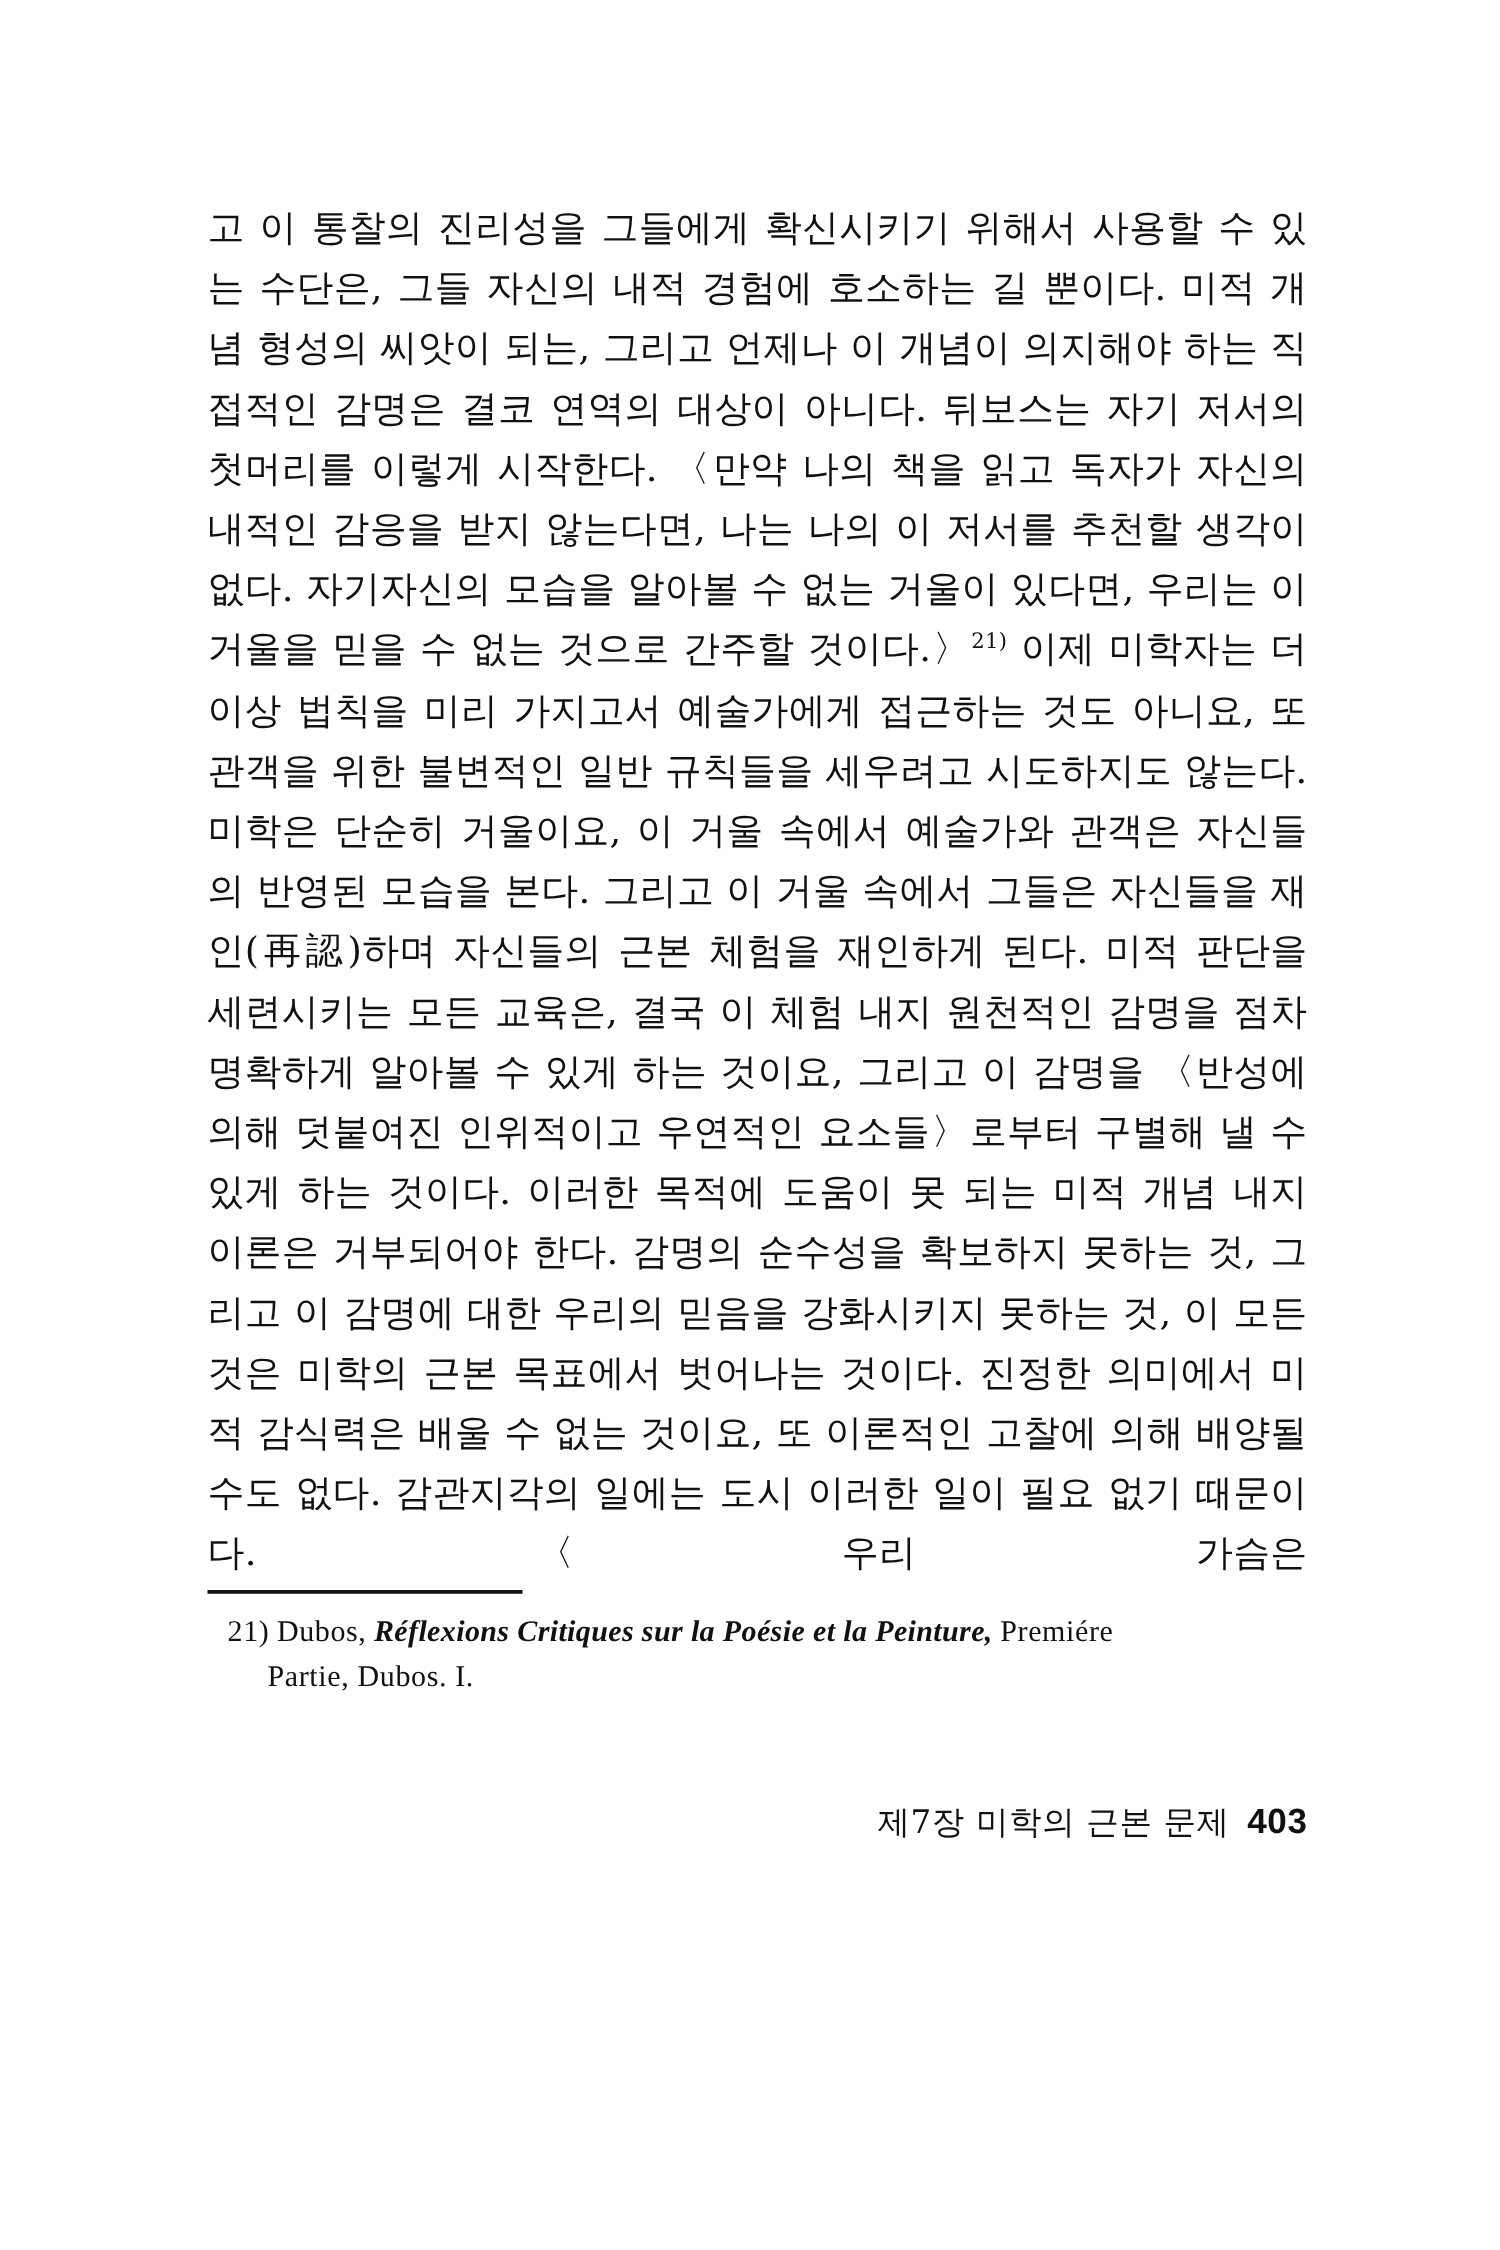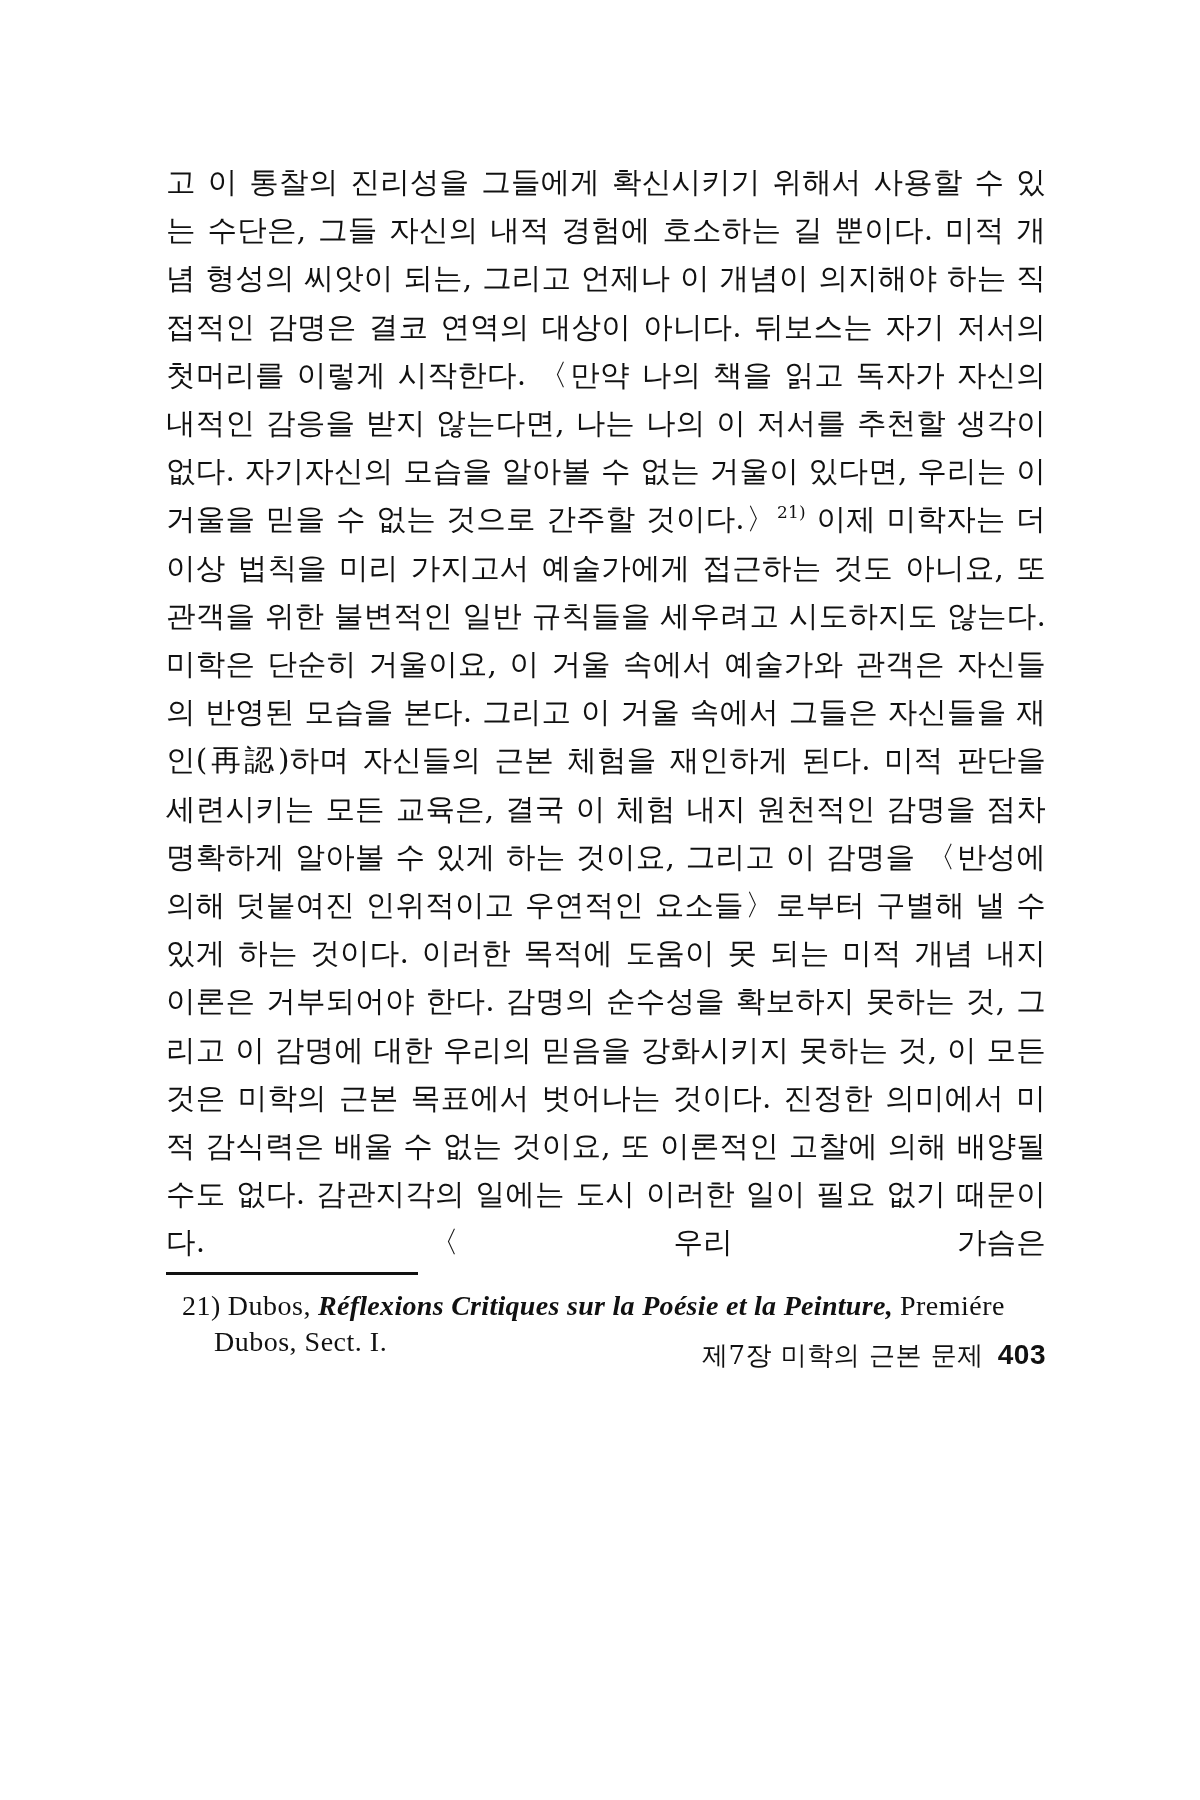--- a/index.html
+++ b/index.html
@@ -50,21 +50,21 @@
     width: 252px;
     height: 3px;
     background: #111111;
   }
   .footnote {
     position: absolute;
     left: 166px;
     top: 1288px;
     width: 880px;
     font-family: "Liberation Serif", serif;
-    font-size: 28px;
+    font-size: 24px;
     line-height: 36px;
     color: #111111;
   }
   .footnote .fn-line {
     display: block;
     white-space: nowrap;
   }
   .footnote .fn-line.first {
     text-indent: 16px;
   }
@@ -81,21 +81,21 @@
     font-style: italic;
     font-weight: 600;
     letter-spacing: 0.3px;
   }
   .fn-tail {
     letter-spacing: 0.5px;
   }
   .footer {
     position: absolute;
     left: 166px;
-    top: 1338px;
+    top: 1440px;
     width: 880px;
     text-align: right;
     font-family: "DejaVu Serif", "Liberation Serif", serif;
     font-size: 26px;
     color: #111111;
   }
   .footer .chapter {
     letter-spacing: 0.5px;
   }
   .footer .pagenum {
@@ -118,21 +118,21 @@
   <div class="footnote-rule"></div>
 
   <div class="footnote">
     <span class="fn-line first">
       <span class="fn-marker">21)</span>
       <span class="fn-author">Dubos,</span>
       <span class="fn-title">Réflexions Critiques sur la Poésie et la Peinture,</span>
       <span class="fn-tail">Premiére</span>
     </span>
     <span class="fn-line second">
-      <span class="fn-tail">Dubos,  Sect. I.</span>
+      <span class="fn-tail">Partie,  Dubos. I.</span>
     </span>
   </div>
 
   <div class="footer">
     <span class="chapter">제7장 미학의 근본 문제</span><span class="pagenum">403</span>
   </div>
 
 </div>
 
 </body></html>

